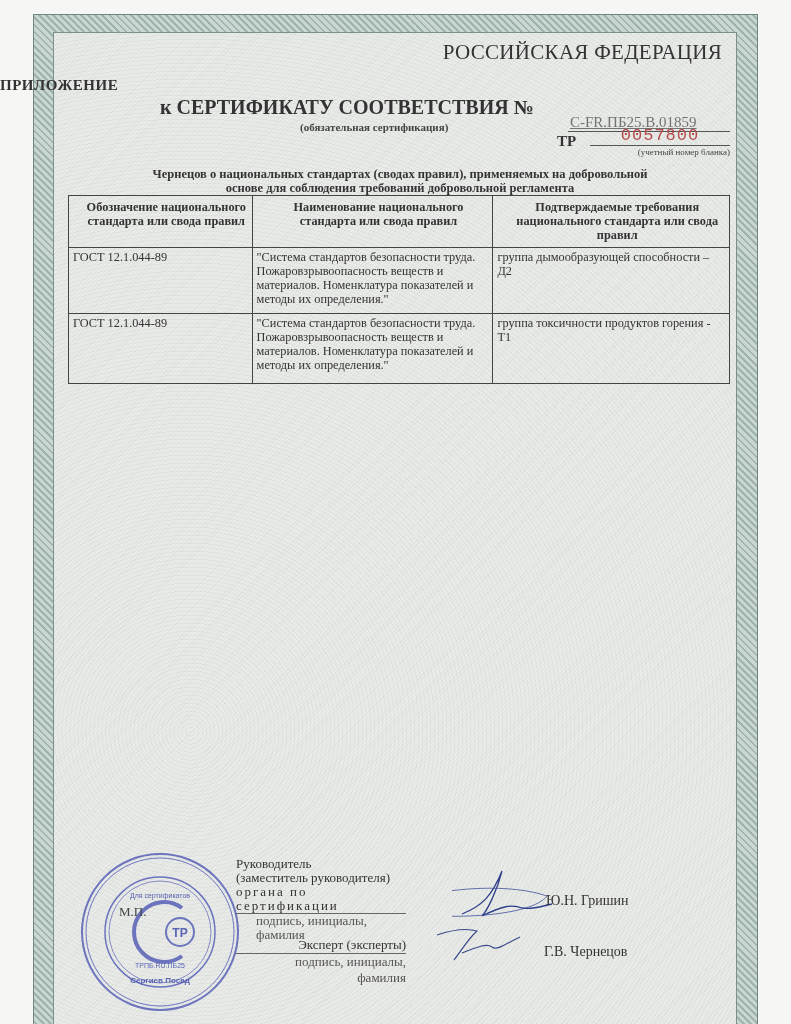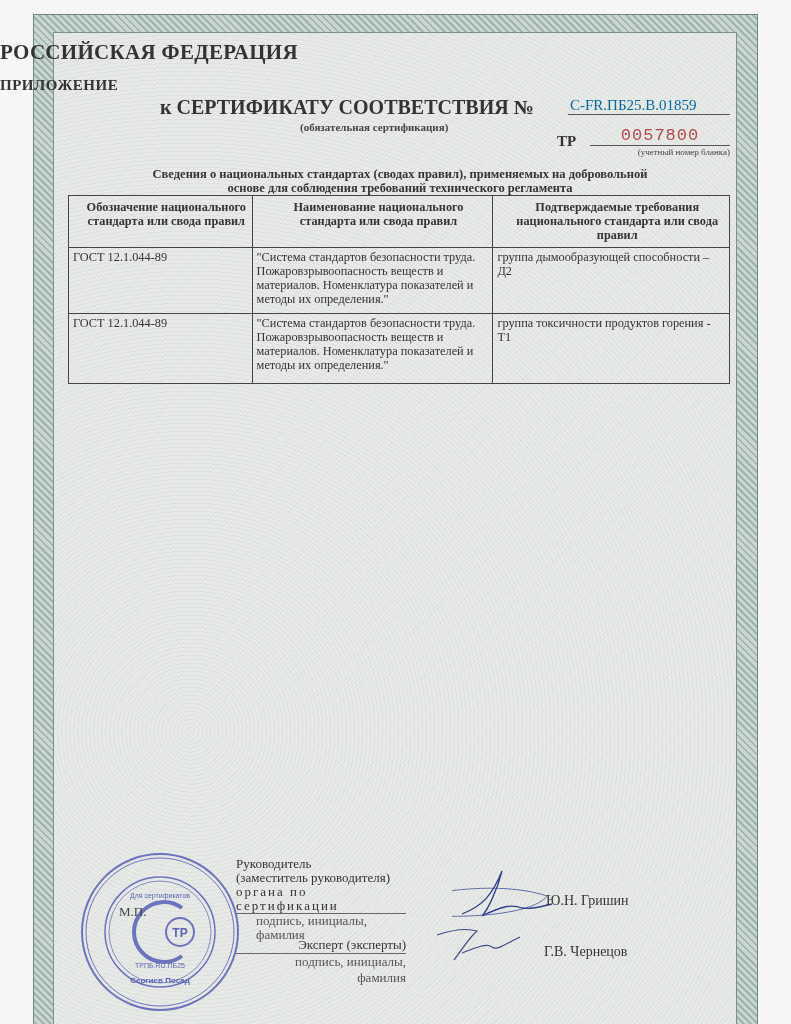--- a/index.html
+++ b/index.html
@@ -6,24 +6,24 @@
   body { width:791px; height:1024px; background:#f6f6f4; position:relative; overflow:hidden; font-family:"Liberation Serif", serif; color:#2a2a2a; }
   .frame-outer { position:absolute; left:33px; top:14px; width:725px; height:1024px; background:
       repeating-linear-gradient(45deg, #9fb3ad 0 2px, #c9d6d1 2px 5px),
       #b9c8c2; border:1px solid #6f8680; box-sizing:border-box; }
   .frame-inner { position:absolute; left:53px; top:32px; width:684px; height:1000px; box-sizing:border-box; border:1px solid #7d918b;
       background:
         repeating-radial-gradient(circle at 20% 70%, rgba(150,160,155,0.10) 0 1px, rgba(255,255,255,0) 1px 4px),
         repeating-linear-gradient(135deg, rgba(160,170,165,0.10) 0 1px, rgba(255,255,255,0) 1px 3px),
         #e9ebe8; }
   .abs { position:absolute; }
-  .title { left:0; width:722px; text-align:left; top:40px; font-size:21px; font-weight:bold; letter-spacing:0.3px; color:#333; }
+  .title { left:0; width:722px; text-align:right; top:40px; font-size:21px; font-weight:normal; letter-spacing:0.3px; color:#333; }
   .prilozh { left:0; width:791px; top:77px; font-size:15px; font-weight:bold; color:#333; letter-spacing:0.5px; }
   .cert-label { left:160px; top:96px; font-size:20px; font-weight:bold; color:#333; }
-  .cert-num { left:568px; top:97px; width:160px; font-size:15px; color:#0369a1; border-bottom:1px solid #555; padding-left:2px; }
+  .cert-num { left:568px; top:114px; width:160px; font-size:15px; color:#737373; border-bottom:1px solid #555; padding-left:2px;text-decoration:underline; }
   .mandatory { left:300px; top:121px; font-size:11px; font-weight:bold; color:#444; }
   .tr-label { left:557px; top:133px; font-size:15px; font-weight:bold; color:#333; }
   .blank-num { left:590px; top:126px; width:140px; text-align:center; font-family:"Liberation Mono", monospace; font-size:17px; color:#b44a4a; border-bottom:1px solid #555; letter-spacing:1px; }
   .blank-note { left:590px; top:147px; width:140px; text-align:right; font-size:9px; color:#444; }
   .intro { left:70px; width:660px; top:167px; text-align:center; font-size:12.5px; font-weight:bold; line-height:14px; color:#333; }
   table.std { position:absolute; left:68px; top:195px; width:662px; border-collapse:collapse; font-size:12.3px; color:#333; }
   table.std th, table.std td { border:1px solid #444; vertical-align:top; padding:2px 4px; line-height:14px; }
   table.std th { font-weight:bold; text-align:center; height:45px; padding-top:4px;padding-left:16px; }
   table.std td { font-weight:normal; }
   .c1 { width:172px; } .c2 { width:232px; } .c3 { width:230px; }
@@ -47,22 +47,22 @@
 <div class="abs title">РОССИЙСКАЯ ФЕДЕРАЦИЯ</div>
 <div class="abs prilozh">ПРИЛОЖЕНИЕ</div>
 <div class="abs cert-label">к СЕРТИФИКАТУ СООТВЕТСТВИЯ  №</div>
 <div class="abs cert-num">С-FR.ПБ25.В.01859</div>
 <div class="abs mandatory">(обязательная сертификация)</div>
 <div class="abs tr-label">ТР</div>
 <div class="abs blank-num">0057800</div>
 <div class="abs blank-note">(учетный номер бланка)</div>
 
 <div class="abs intro">
-  <div>Сведения о национальных стандартах (сводах правил), применяемых на добровольной</div>
-  <div>основе для соблюдения требований технического регламента</div>
+  <div>Чернецов о национальных стандартах (сводах правил), применяемых на добровольной</div>
+  <div>основе для соблюдения требований добровольной регламента</div>
 </div>
 
 <table class="std">
   <thead>
     <tr>
       <th class="c1">Обозначение национального стандарта или свода правил</th>
       <th class="c2">Наименование национального стандарта или свода правил</th>
       <th class="c3">Подтверждаемые требования национального стандарта или свода правил</th>
     </tr>
   </thead>

